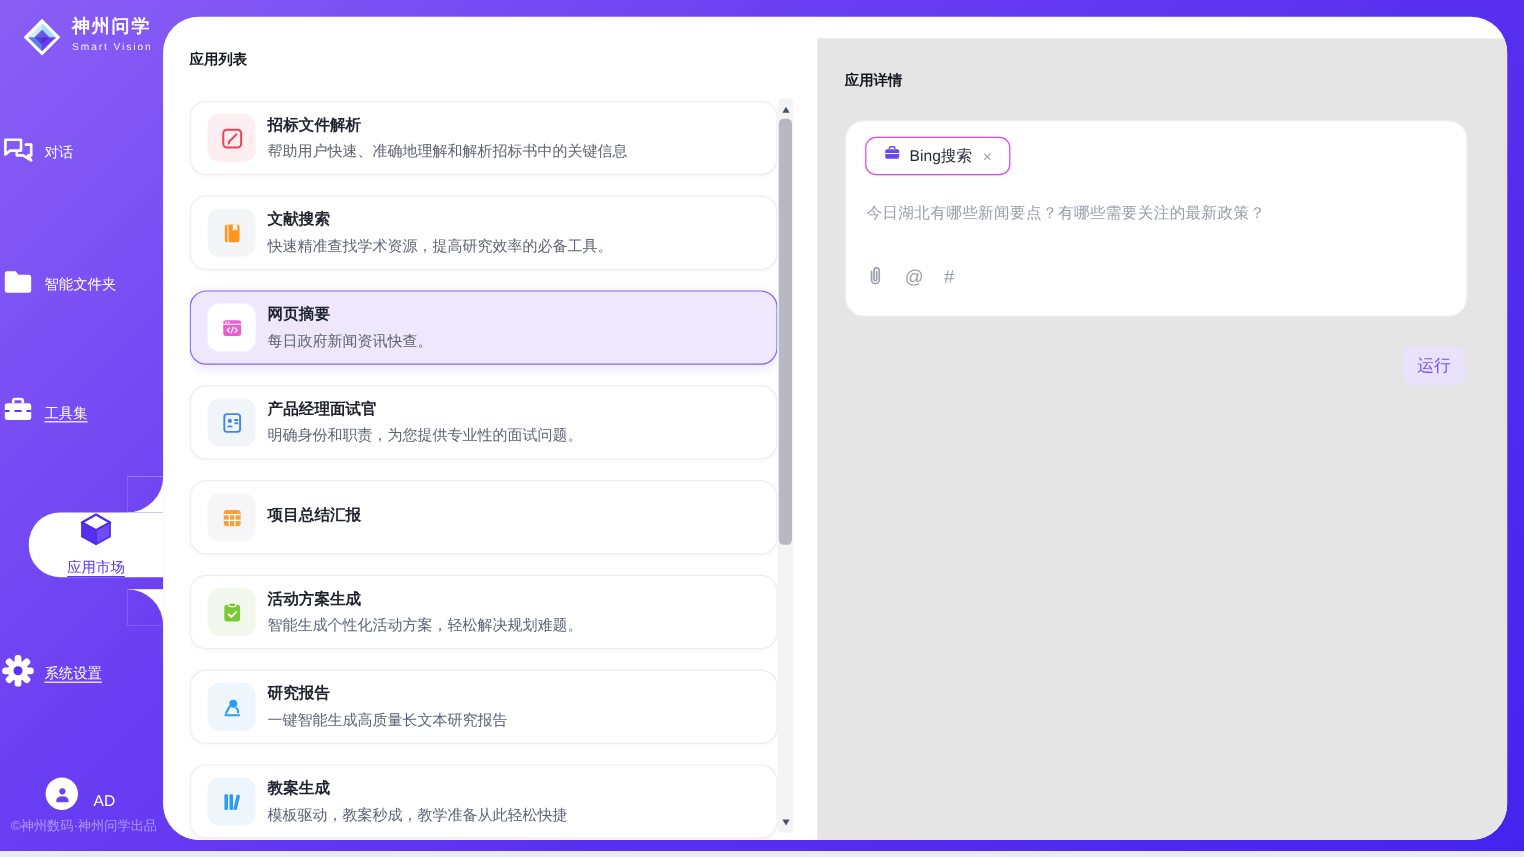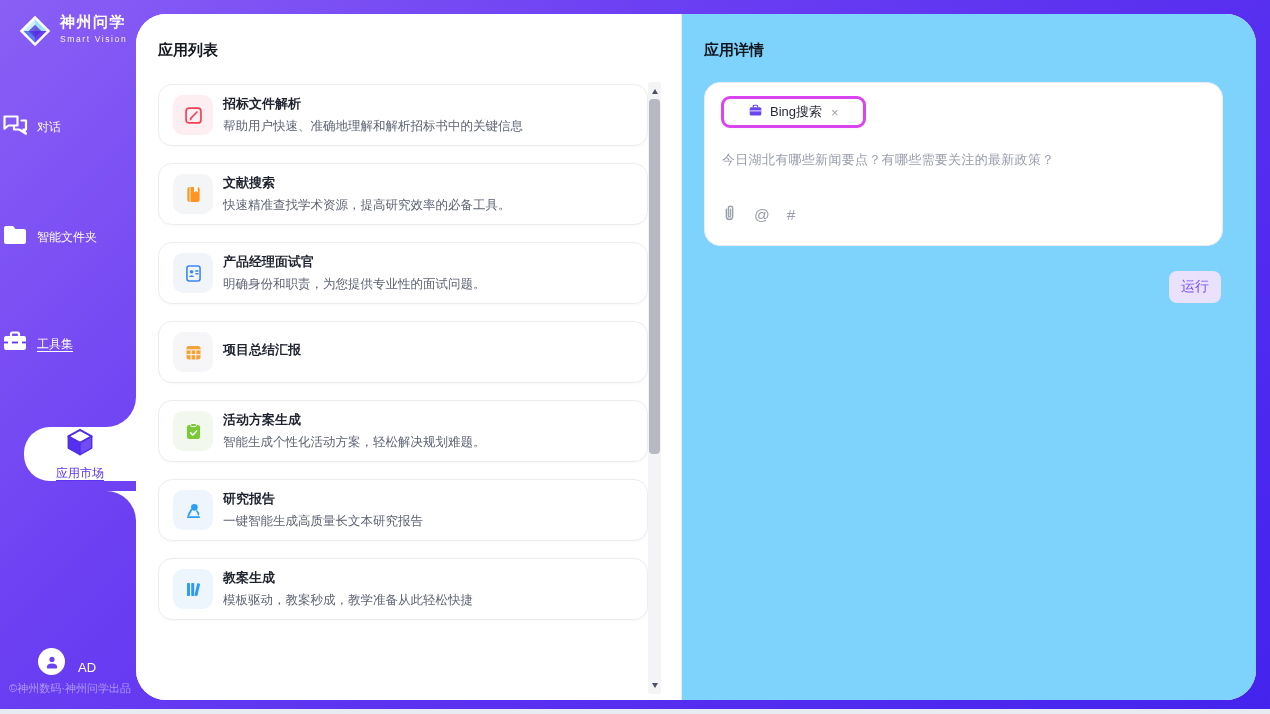--- a/index.html
+++ b/index.html
@@ -41,22 +41,22 @@
   .avatar{ width:27px; height:27px; border-radius:50%; background:#fff; display:flex;
            align-items:center; justify-content:center; }
   .user-name{ font-size:13px; }
   .side-footer{ position:absolute; left:0; top:681px; width:140px; text-align:center;
                 font-size:11px; color:rgba(255,255,255,.45); }
 
   
   .content{ position:absolute; left:136px; top:14px; right:14px; bottom:14px; background:#fff;
             border-radius:30px; overflow:hidden; display:flex; }
   .panel-list{ width:545px; position:relative; background:#fff; flex:none; }
-  .panel-detail{ flex:1; background:#7dd3fc; border-left:1px solid #ebebf0; position:relative; }
-  .panel-title{ position:absolute; top:27px; left:22px; font-size:15px; font-weight:bold; color:#14171e; }
+  .panel-detail{ flex:1; background:#e5e5e5; border-left:1px solid #ebebf0; position:relative;margin-top:18px; }
+  .panel-title{ position:absolute; top:27px; left:22px; font-size:12px; font-weight:bold; color:#14171e; }
 
   .list-wrap{ position:absolute; top:70px; left:22px; width:490px; bottom:0; overflow:hidden; }
   .app-card{ height:62px; border:1px solid #ededf1; border-radius:14px; margin-bottom:17px;
              display:flex; align-items:center; padding:0 14px; background:#fff; cursor:pointer;
              box-shadow:0 1px 3px rgba(20,20,40,.03); }
   .app-card.selected{ background:#efe8fd; border:1px solid #8a63f3;
                       box-shadow:0 2px 10px rgba(110,70,240,.16); }
   .card-icon{ width:40px; height:40px; border-radius:10px; display:flex; align-items:center;
               justify-content:center; margin-right:10px; flex:none; }
   .card-text{ display:flex; flex-direction:column; }
@@ -80,22 +80,22 @@
   .tri-up{ width:0; height:0; border-left:3.5px solid transparent; border-right:3.5px solid transparent;
            border-bottom:5px solid #4a5264; }
   .tri-down{ width:0; height:0; border-left:3.5px solid transparent; border-right:3.5px solid transparent;
              border-top:5px solid #4a5264; }
   .sb-thumb{ position:absolute; top:17px; left:1px; width:11px; height:355px; background:#b6b9c1;
              border-radius:4px; cursor:grab; }
 
   
   .detail-card{ position:absolute; left:22px; top:68px; width:519px; height:164px; background:#fff;
                 border:1px solid #ececf1; border-radius:16px; }
-  .chip{ position:absolute; left:16px; top:13px; height:32px; border:3px solid #d946ef;
-         border-radius:9px; display:flex; align-items:center; padding:0 24px; gap:7px;
+  .chip{ position:absolute; left:16px; top:13px; height:32px; border:1px solid #d946ef;
+         border-radius:9px; display:flex; align-items:center; padding:0 14px; gap:7px;
          background:#fff; box-shadow:0 1px 2px rgba(0,0,0,.03); cursor:default; }
   .chip-label{ font-size:13px; color:#262a34; }
   .chip-close{ color:#9ba0ab; font-size:13px; margin-left:2px; cursor:pointer; }
   .prompt{ position:absolute; left:17px; top:68px; right:16px; font-size:13px; color:#989dab;
            letter-spacing:.3px; cursor:text; }
   .attach-row{ position:absolute; left:17px; bottom:20px; display:flex; gap:17px; align-items:center;
                color:#9aa0ab; }
   .attach-sym{ font-size:15.5px; cursor:pointer; }
   .run-btn{ position:absolute; top:257px; right:35px; width:52px; height:32px; background:#eae2fd;
             color:#7a4ff5; font-size:14px; border-radius:8px; display:flex; align-items:center;
@@ -167,20 +167,35 @@
     <span>
       <svg width="30" height="30" viewBox="0 0 32 32">
         <path d="M16 3 L28.5 10 L16 17 L3.5 10 Z" fill="#fff" stroke="#4f2ce8" stroke-width="2" stroke-linejoin="round"></path>
         <path d="M3.5 10 V22.5 L16 29.5 V17 Z" fill="#5530ef" stroke="#4f2ce8" stroke-width="1.5" stroke-linejoin="round"></path>
         <path d="M28.5 10 V22.5 L16 29.5 V17 Z" fill="#6f4cf3" stroke="#4f2ce8" stroke-width="1.5" stroke-linejoin="round"></path>
       </svg>
     </span>
     <span class="nav-label">应用市场</span>
   </div>
 
+  <div class="nav-item" style="top:544px;">
+    <span>
+      <svg width="30" height="30" viewBox="0 0 32 32">
+        <g fill="#fff">
+          <rect x="13" y="2" width="6" height="28" rx="2.6"></rect>
+          <rect x="13" y="2" width="6" height="28" rx="2.6" transform="rotate(45 16 16)"></rect>
+          <rect x="13" y="2" width="6" height="28" rx="2.6" transform="rotate(90 16 16)"></rect>
+          <rect x="13" y="2" width="6" height="28" rx="2.6" transform="rotate(135 16 16)"></rect>
+          <circle cx="16" cy="16" r="9"></circle>
+        </g>
+        <circle cx="16" cy="16" r="4" fill="#5834f0"></circle>
+      </svg>
+    </span>
+    <span class="nav-label u">系统设置</span>
+  </div>
 
   <div class="user-row">
     <span class="avatar">
       <svg width="16" height="16" viewBox="0 0 16 16" fill="#6b43f2">
         <circle cx="8" cy="5.4" r="2.6"></circle>
         <path d="M2.8 13.5 q0-4 5.2-4 t5.2 4 q0 1 -1 1 H3.8 q-1 0 -1-1 z"></path>
       </svg>
     </span>
     <span class="user-name">AD</span>
   </div>
@@ -216,20 +231,35 @@
             <line x1="8" y1="3.5" x2="8" y2="20.5" stroke="#fff" stroke-width="1.2" opacity=".85"></line>
             <path d="M12.6 3.5 v6.2 l2.1-1.7 2.1 1.7 V3.5 z" fill="#fff"></path>
           </svg>
         </span>
         <span class="card-text">
           <span class="card-name">文献搜索</span>
           <span class="card-desc">快速精准查找学术资源，提高研究效率的必备工具。</span>
         </span>
       </div>
 
+      <div class="app-card selected">
+        <span class="card-icon ic-webpage" style="background:#fff;">
+          <svg width="21" height="21" viewBox="0 0 24 24">
+            <rect x="3.5" y="4.5" width="17" height="15" rx="2.6" fill="currentColor"></rect>
+            <line x1="3.5" y1="8.2" x2="20.5" y2="8.2" stroke="#fff" stroke-width="1.1"></line>
+            <circle cx="6.1" cy="6.4" r="0.8" fill="#fff"></circle>
+              <circle cx="8.6" cy="6.4" r="0.8" fill="#fff"></circle>
+            <path d="M9.3 11.8 l-2.1 2 2.1 2 M14.7 11.8 l2.1 2 -2.1 2 M12.9 11.1 l-1.8 5.4" stroke="#fff" stroke-width="1.2" fill="none" stroke-linecap="round" stroke-linejoin="round"></path>
+          </svg>
+        </span>
+        <span class="card-text">
+          <span class="card-name">网页摘要</span>
+          <span class="card-desc">每日政府新闻资讯快查。</span>
+        </span>
+      </div>
 
       <div class="app-card">
         <span class="card-icon ic-interview">
           <svg width="21" height="21" viewBox="0 0 24 24" fill="none" stroke="currentColor" stroke-width="1.8" stroke-linecap="round">
             <rect x="4.5" y="3.5" width="15" height="17" rx="2.5"></rect>
             <circle cx="9.8" cy="10" r="2" fill="currentColor" stroke="none"></circle>
             <path d="M6.6 16 q3.2-3.8 6.4 0 z" fill="currentColor" stroke="none"></path>
             <path d="M14.6 9.2 h2.4 M14.9 12.2 h2.1"></path>
           </svg>
         </span>

